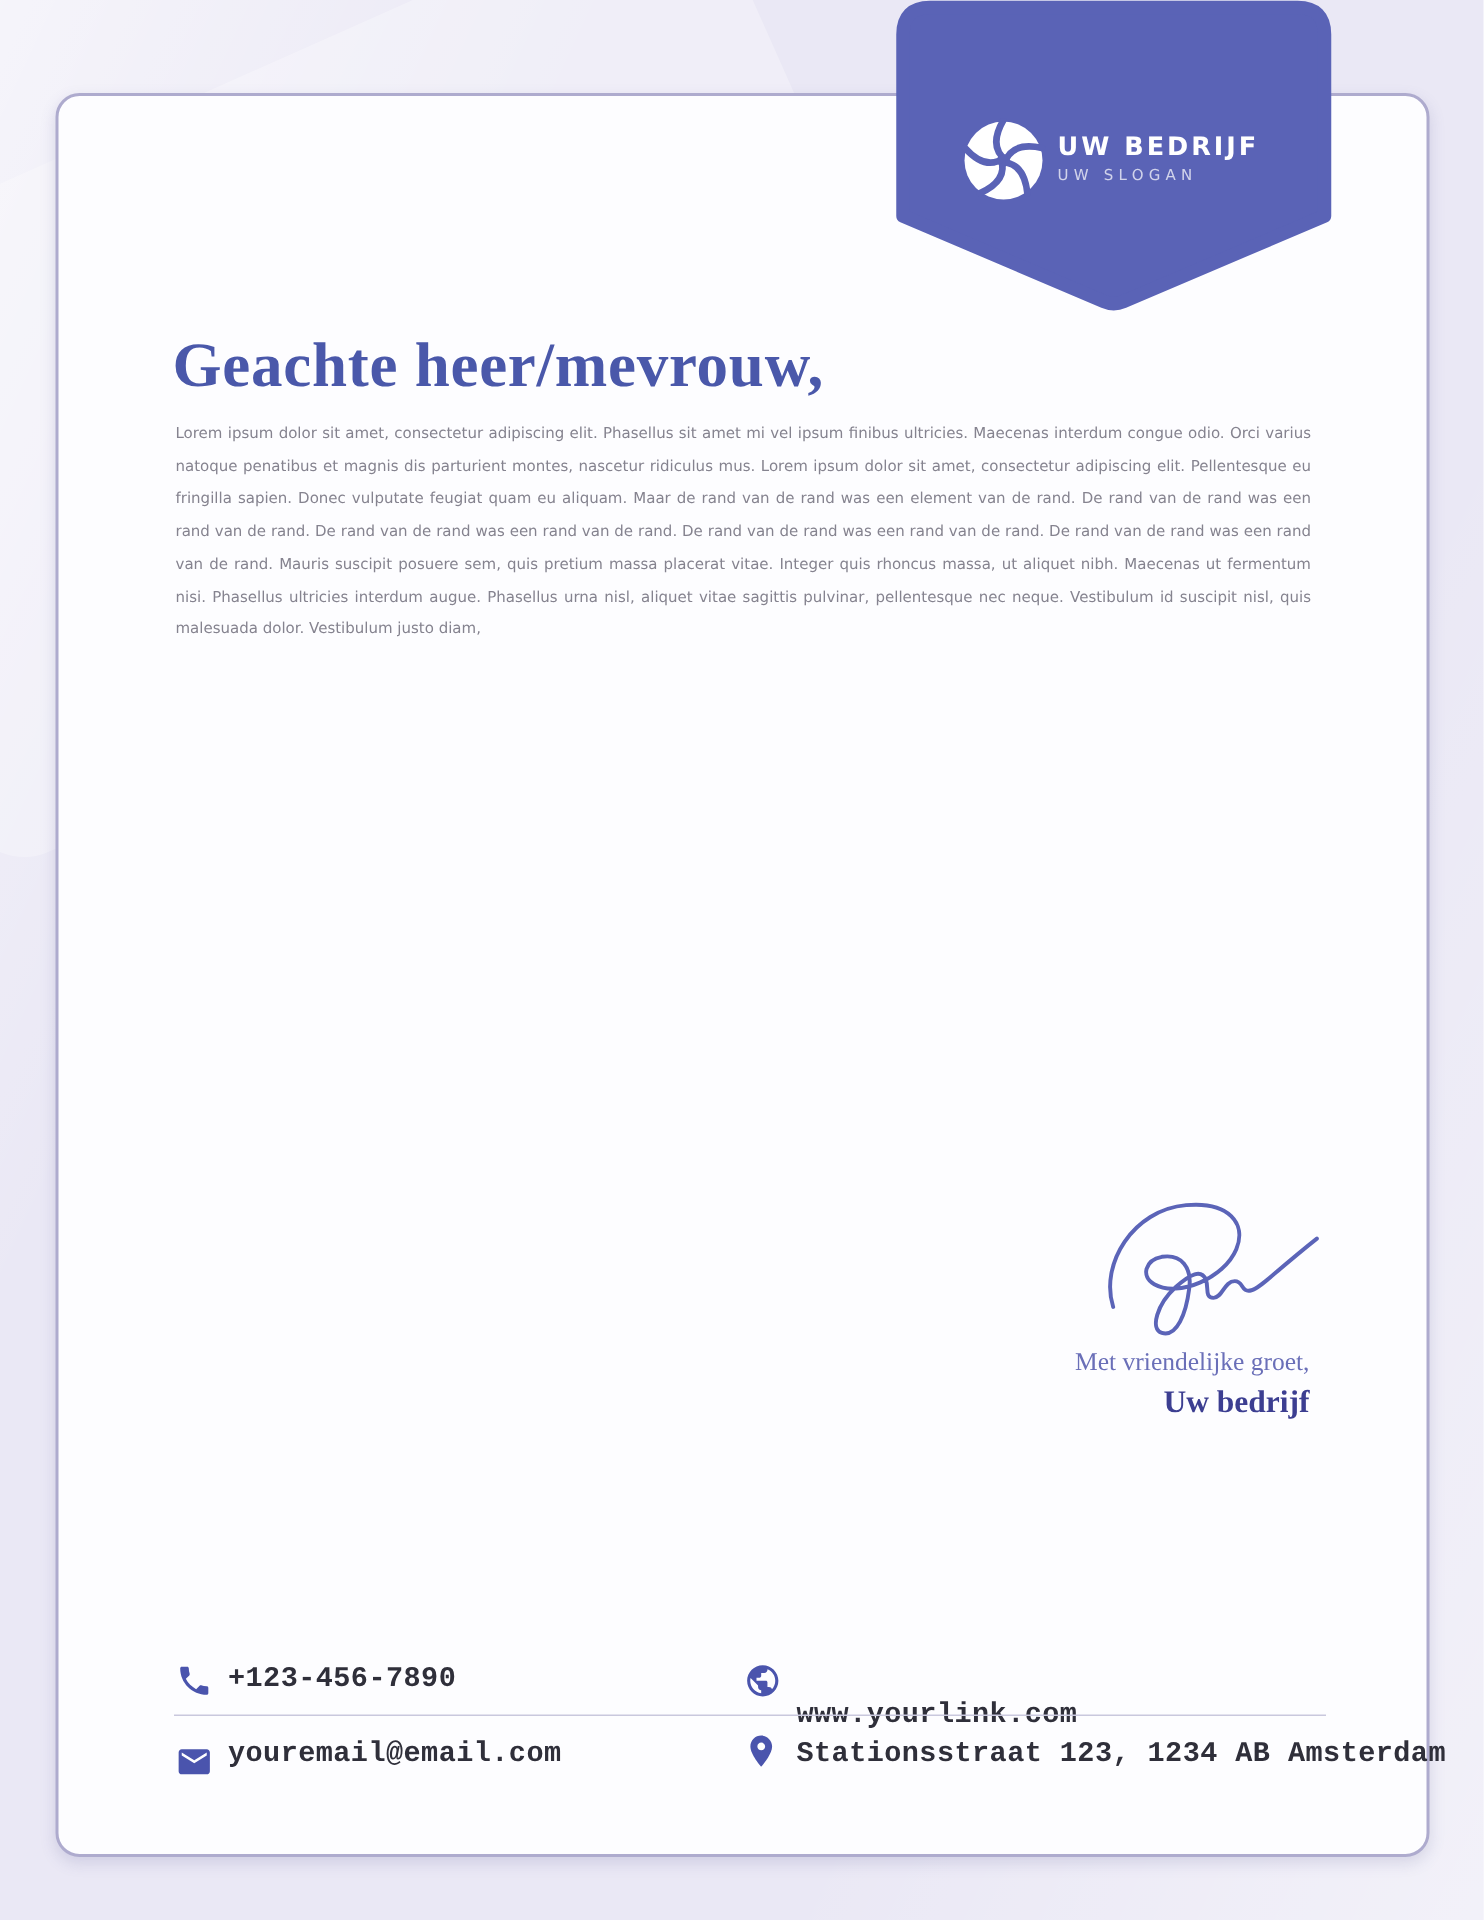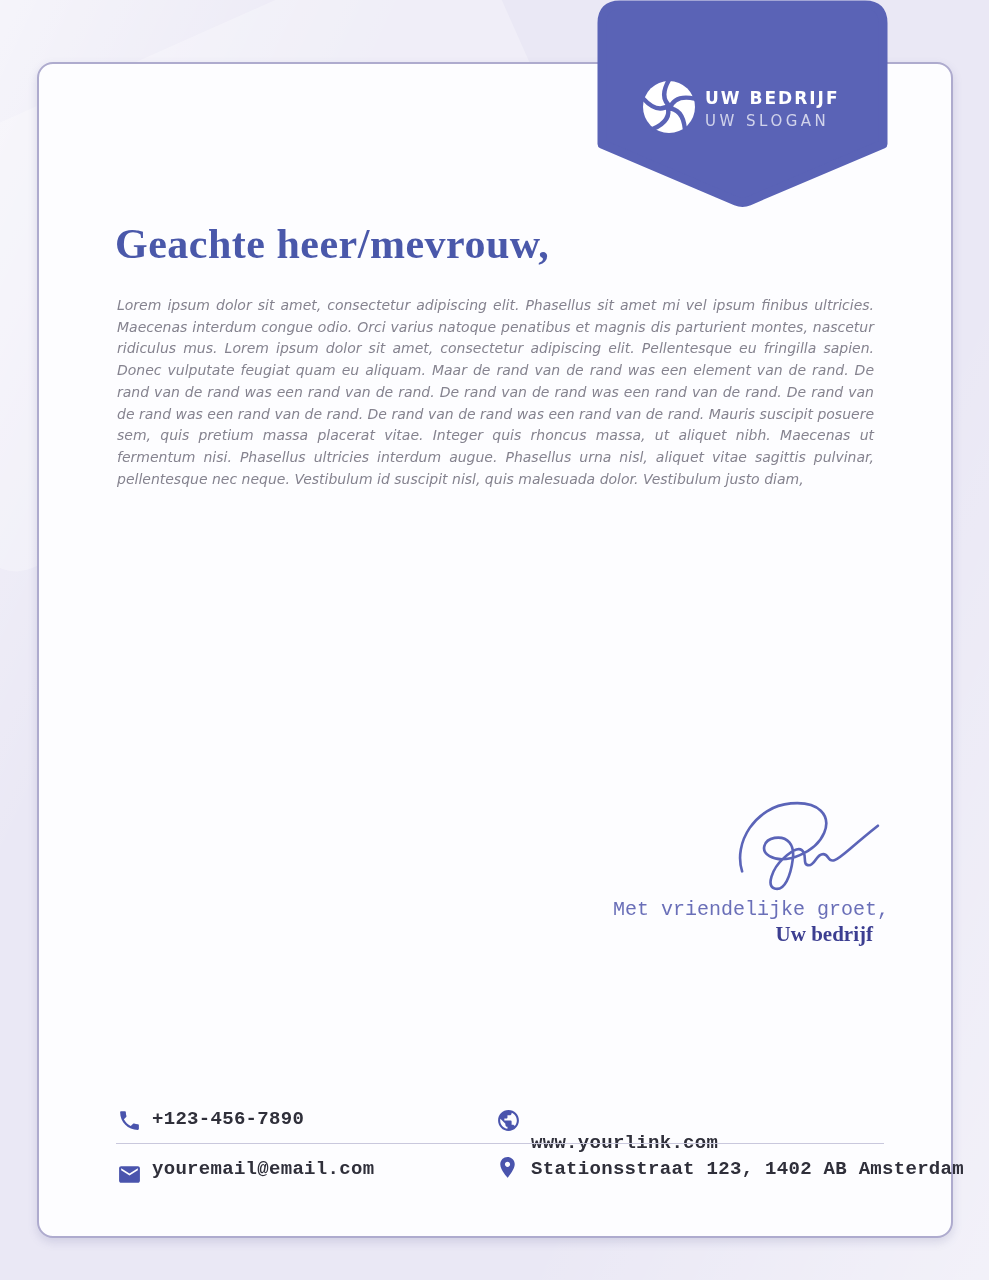--- a/index.html
+++ b/index.html
@@ -31,41 +31,41 @@
   
   .badge { position:absolute; left:597px; top:0px; width:291px; height:212px; z-index:5; }
   .badge svg.badge-shape { position:absolute; left:0; top:0; }
   .badge-logo { position:absolute; left:44px; top:79px; width:56px; height:56px; }
   .badge-text { position:absolute; left:108px; top:88px; }
   .badge-company {
     color:#ffffff; font-size:17px; font-weight:700; letter-spacing:2px;
     font-family:"DejaVu Sans", sans-serif;
   }
   .badge-slogan {
-    margin-top:4px; color:rgba(255,255,255,0.72); font-size:15px;
+    margin-top:4px; color:rgba(255,255,255,0.72); font-size:10px;
     letter-spacing:3.5px; font-family:"DejaVu Sans", sans-serif;
   }
 
   .greeting {
     position:absolute; left:115px; top:220px;
     font-family:"Liberation Serif", serif; font-weight:700;
     font-size:42px; color:#4a58aa; letter-spacing:0.5px;
   }
 
   .body-text {
-    position:absolute; left:117px; top:295px; width:757px;
-    font-size:14px; line-height:21.7px; color:#85838f;
-    text-align:justify; font-family:"DejaVu Sans", sans-serif;font-style:italic;
+    position:absolute; left:117px; top:279px; width:757px;
+    font-size:10px; line-height:21.7px; color:#85838f;
+    text-align:justify; font-family:"DejaVu Sans", sans-serif;
   }
 
   .signature { position:absolute; left:733px; top:796px; width:152px; height:102px; }
 
   .closing {
-    position:absolute; right:100px; top:898px;
-    font-size:20px; color:#6a6fb8; font-family:Liberation Mono, monospace;
+    position:absolute; right:116px; top:898px;
+    font-size:17px; color:#6a6fb8; font-family:Liberation Serif, serif;
   }
   .signer {
     position:absolute; right:116px; top:922px;
     font-family:"Liberation Serif", serif; font-weight:700;
     font-size:21px; color:#3c3e91;
   }
 
   
   .contact-label {
     position:absolute; font-family:Liberation Mono, monospace; font-weight:700;
@@ -132,14 +132,14 @@
   <div class="footer-divider"></div>
 
   <svg class="contact-icon" style="left:117px; top:1162px;" width="25" height="25" viewBox="0 0 24 24">
     <path fill="#4a54ad" d="M20 4H4c-1.1 0-1.99.9-1.99 2L2 18c0 1.1.9 2 2 2h16c1.1 0 2-.9 2-2V6c0-1.1-.9-2-2-2zm0 4l-8 5-8-5V6l8 5 8-5v2z"></path>
   </svg>
   <div class="contact-label" style="left:152px; top:1158px;text-align:right;">youremail@email.com</div>
 
   <svg class="contact-icon" style="left:495px; top:1155px;" width="25" height="30" viewBox="0 0 24 29">
     <path fill="#4a54ad" d="M12 2C8.13 2 5 5.13 5 9c0 5.25 7 13 7 13s7-7.75 7-13c0-3.87-3.13-7-7-7zm0 9.5c-1.38 0-2.5-1.12-2.5-2.5s1.12-2.5 2.5-2.5 2.5 1.12 2.5 2.5-1.12 2.5-2.5 2.5z"></path>
   </svg>
-  <div class="contact-label" style="left:531px; top:1158px;">Stationsstraat 123, 1402 AB Amsterdam</div>
+  <div class="contact-label" style="left:531px; top:1158px;">Stationsstraat 123, 1234 AB Amsterdam</div>
 </div>
 
 </body></html>

